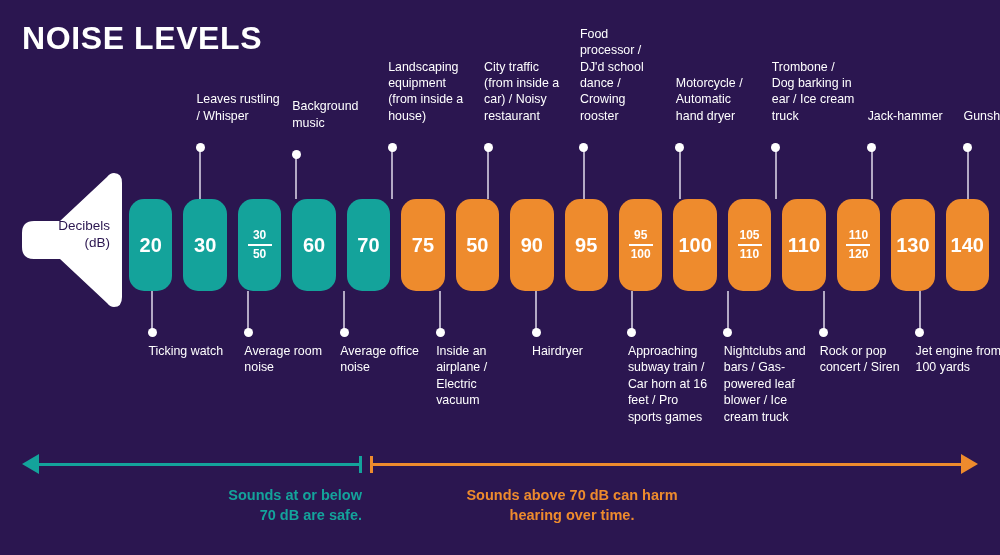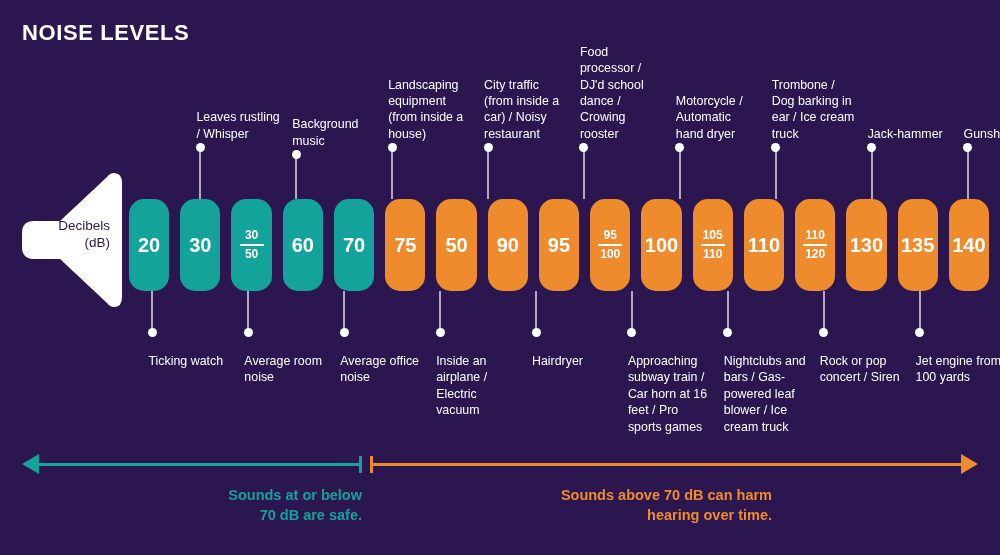--- a/index.html
+++ b/index.html
@@ -15,21 +15,21 @@
     font-family: "Liberation Sans", sans-serif;
     position: relative;
     -webkit-font-smoothing: antialiased;
   }
 
   
   #page-title {
     position: absolute;
     left: 22px;
     top: 20px;
-    font-size: 22px;
+    font-size: 32px;
     font-weight: bold;
     letter-spacing: 0.6px;
     color: #ffffff;
   }
 
   
   #megaphone {
     position: absolute;
     left: 14px;
     top: 167px;
@@ -113,25 +113,25 @@
   .callout .cal-text {
     position: absolute;
     color: #ffffff;
     font-size: 12.4px;
     line-height: 1.32;
     width: 86px;
   }
   
   .callout.top .stem { bottom: 0; top: 5px; }
   .callout.top .dot  { top: 0; }
-  .callout.top .cal-text { bottom: 100%; margin-bottom: 1px; left: -3px; }
+  .callout.top .cal-text { bottom: 100%; margin-bottom: 19px; left: -3px; }
   
   .callout.bottom .stem { top: 0; bottom: 5px; }
   .callout.bottom .dot  { bottom: 0; }
-  .callout.bottom .cal-text { top: 100%; margin-top: 16px; left: -3px; }
+  .callout.bottom .cal-text { top: 100%; margin-top: 6px; left: -3px; }
 
   
   #legend { position: absolute; left: 0; top: 440px; width: 1000px; height: 115px; }
 
   .axis { position: absolute; top: 14px; height: 20px; }
   .axis .line { position: absolute; top: 9px; height: 3px; }
   .axis .cap  { position: absolute; top: 2px; width: 3px; height: 17px; }
   .axis .head { position: absolute; top: 0px; width: 0; height: 0;
                 border-top: 10px solid transparent; border-bottom: 10px solid transparent; }
 
@@ -147,21 +147,21 @@
 
   .legend-note {
     position: absolute;
     top: 46px;
     font-size: 14.5px;
     font-weight: bold;
     line-height: 1.35;
     white-space: pre-line;
   }
   #note-safe { left: 22px; width: 340px; text-align: right; color: #14a39b; }
-  #note-harm { left: 372px; width: 400px; text-align: right;  color: #ee8b2d; }
+  #note-harm { left: 372px; width: 400px; text-align: center;  color: #ee8b2d; }
 </style>
 </head>
 <body>
 
 <div id="page-title">NOISE LEVELS</div>
 
 <div id="megaphone">
   <svg viewBox="0 0 112 146" xmlns="http://www.w3.org/2000/svg" aria-hidden="true">
     <path d="M 100 6 Q 108 6 108 16 L 108 130 Q 108 140 100 140 Q 96 140 93 136 L 46 92 L 20 92 Q 8 92 8 80 L 8 66 Q 8 54 20 54 L 46 54 L 93 10 Q 96 6 100 6 Z" fill="#ffffff"></path>
   </svg>
@@ -209,23 +209,20 @@
     <div class="bar orange">
       <div class="bar-value">110</div>
     </div>
     <div class="bar orange">
       <div class="bar-value range"><span>110</span><span class="rule"></span><span>120</span></div>
     </div>
     <div class="bar orange">
       <div class="bar-value">130</div>
     </div>
     <div class="bar orange">
-      <div class="bar-value">135</div>
-    </div>
-    <div class="bar orange">
       <div class="bar-value">140</div>
     </div>
   </div>
 
 <div id="legend">
 
   <div class="axis" id="axis-safe">
     <span class="head"></span>
     <span class="line"></span>
     <span class="cap"></span>

